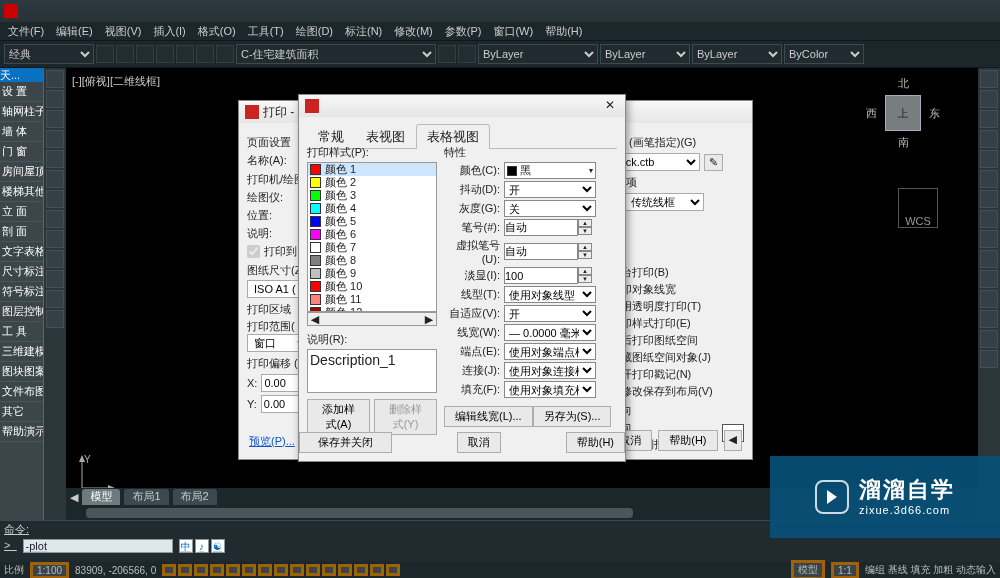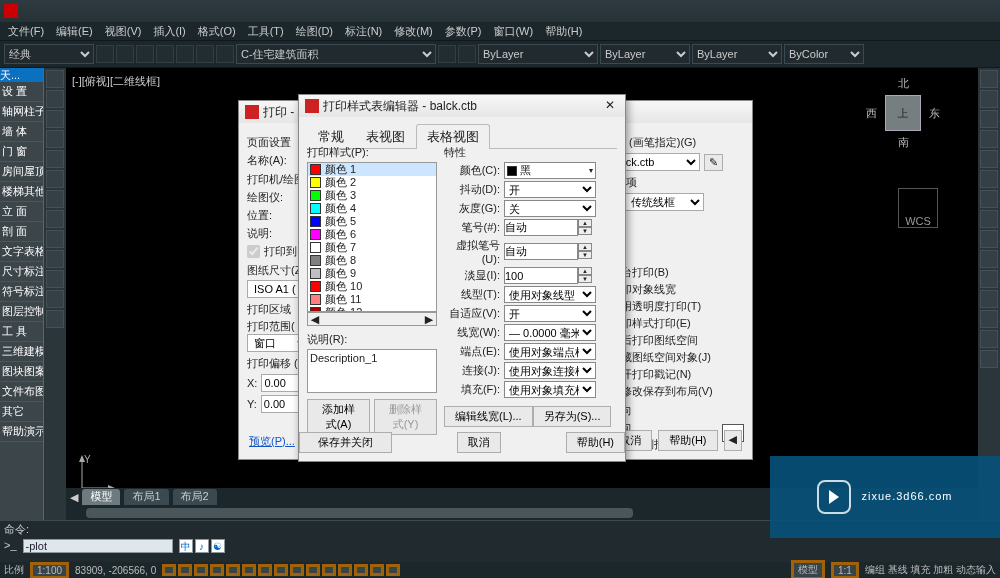--- a/index.html
+++ b/index.html
@@ -38,21 +38,21 @@
 .ucs .y{ position:absolute; left:8px; top:-30px;}
 .ucs .x{ position:absolute; left:26px; top:4px;}
 .ucs svg{ position:absolute; left:0; top:-30px;}
 .tabs-area { position:absolute; left:0; right:0; bottom:14px; height:18px; background:#1c272c; display:flex; align-items:center; gap:4px; padding:0 4px;}
 .tabs-area .tab { background:#3a4a50; padding:0 8px; height:16px; border-radius:3px 3px 0 0; }
 .tabs-area .tab.active { background:#6d7a80; color:#fff;}
 .hscroll { position:absolute; left:0; right:0; bottom:0; height:14px; background:#1c272c; }
 .hscroll .thumb { position:absolute; left:20px; width:60%; height:10px; top:2px; background:#4b565a; border-radius:4px;}
 
 .bottom-cmd { position:absolute; left:0; right:0; bottom:16px; height:42px; background:#202a2f; border-top:1px solid #3a4a50; color:#ccc;}
-.bottom-cmd .line { padding:1px 4px; font-size:11px; display:flex; align-items:flex-start; gap:6px;}
+.bottom-cmd .line { padding:1px 4px; font-size:11px; display:flex; align-items:flex-start; gap:6px;text-decoration:underline;}
 .bottom-cmd input.cmd { background:#dfe7ea; border:1px solid #8a9aa0; color:#223; font-size:11px; height:14px; width:150px; padding:0 2px;}
 .ime-badge { display:inline-flex; gap:2px;}
 .ime-badge span{ display:inline-block; width:14px; height:14px; background:#fff; color:#06c; text-align:center; line-height:14px; font-size:10px; border:1px solid #8a9aa0;}
 .statusbar { position:absolute; left:0; right:0; bottom:0; height:16px; background:#1c272c; display:flex; align-items:center; color:#bbb; font-size:10px; gap:6px; padding:0 4px;}
 .statusbar .sb-btn { padding:0 4px; background:#37454b; border:3px solid #a16207; }
 
 .watermark { position:absolute; right:0; bottom:40px; width:230px; height:82px; background:rgba(8,80,120,0.92); display:flex; align-items:center; justify-content:center; gap:10px; color:#fff;}
 .watermark .play { width:34px; height:34px; border:2px solid rgba(255,255,255,0.8); border-radius:8px; display:flex; align-items:center; justify-content:center;}
 .watermark .play::before{content:""; border-left:10px solid #fff; border-top:7px solid transparent; border-bottom:7px solid transparent;}
 .watermark .txt {display:flex; flex-direction:column; line-height:1.2;}
@@ -88,21 +88,21 @@
 .style-dlg .tabs .t.active { background:#f0f0f0; border-color:#bbb; border-radius:3px 3px 0 0;}
 .style-dlg .left-col { position:absolute; left:8px; top:50px; width:130px;}
 .style-dlg .right-col { position:absolute; left:145px; top:50px; width:178px;}
 .style-dlg .lbl { font-size:11px; margin-bottom:2px;}
 .style-dlg .listbox { width:130px; height:150px; background:#fff; border:1px solid #999; overflow-y:auto; overflow-x:hidden;}
 .style-dlg .listbox .row { display:flex; align-items:center; gap:4px; padding:0 2px; height:13px; font-size:11px; white-space:nowrap;}
 .style-dlg .listbox .row .sw { width:11px; height:11px; border:1px solid #333; flex-shrink:0;}
 .style-dlg .listbox .row.sel{ background:#cde6ff;}
 .style-dlg .hscr { height:14px; border:1px solid #999; background:#efefef; display:flex; align-items:center;}
 .style-dlg .hscr .sar { width:14px; text-align:center;}
-.style-dlg .desc-box { width:130px; height:44px; background:#fff; border:1px solid #999; padding:2px; font-size:11px;}
+.style-dlg .desc-box { width:130px; height:44px; background:#fff; border:1px solid #999; padding:2px; font-size:14px;}
 .style-dlg .btn-row { display:flex; gap:4px; margin-top:6px;justify-content:center;}
 .style-dlg .prop-row { display:flex; align-items:center; margin:2px 0; font-size:11px;}
 .style-dlg .prop-row .pl { width:60px; text-align:right; padding-right:4px;}
 .style-dlg select, .style-dlg input[type="text"]{ font-size:11px; height:17px; border:1px solid #888; background:#fff;}
 .style-dlg .wsel{ width:92px;}
 .style-dlg .spin { display:inline-flex; }
 .style-dlg .spin input{ width:74px;}
 .style-dlg .spin .sp-b { width:14px; display:flex; flex-direction:column;}
 .style-dlg .spin .sp-b span{ height:8px; border:1px solid #888; background:#eee; font-size:6px; text-align:center; line-height:6px;}
 .style-dlg .group-title { font-size:11px; margin:0 0 2px;}
@@ -372,21 +372,20 @@
       <button class="dlg-btn">帮助(H)</button>
       <span class="dlg-btn" style="padding:2px 4px">◀</span>
     </div>
   </div>
 </div>
 
 <div class="dialog style-dlg">
   <div class="tb">
       <div class="ti">
         <span class="redicon"></span>
-        <span>打印样式表编辑器 - balck.ctb</span>
       </div>
       <span class="close">✕</span>
     </div>
   <div class="body">
     <div class="tabs">
       <div class="t">常规</div>
       <div class="t">表视图</div>
       <div class="t active">表格视图</div>
     </div>
     <div class="left-col">
@@ -576,15 +575,16 @@
     </span>
   <span style="flex:1"></span>
   <span class="sb-btn">模型</span>
   <span class="sb-btn">1:1</span>
   <span>编组 基线 填充 加粗 动态输入</span>
 </div>
 
 <div class="watermark">
   <div class="play"></div>
   <div class="txt">
+    <span class="big">溜溜自学</span>
     <span class="small">zixue.3d66.com</span>
   </div>
 </div>
 
 </body></html>

